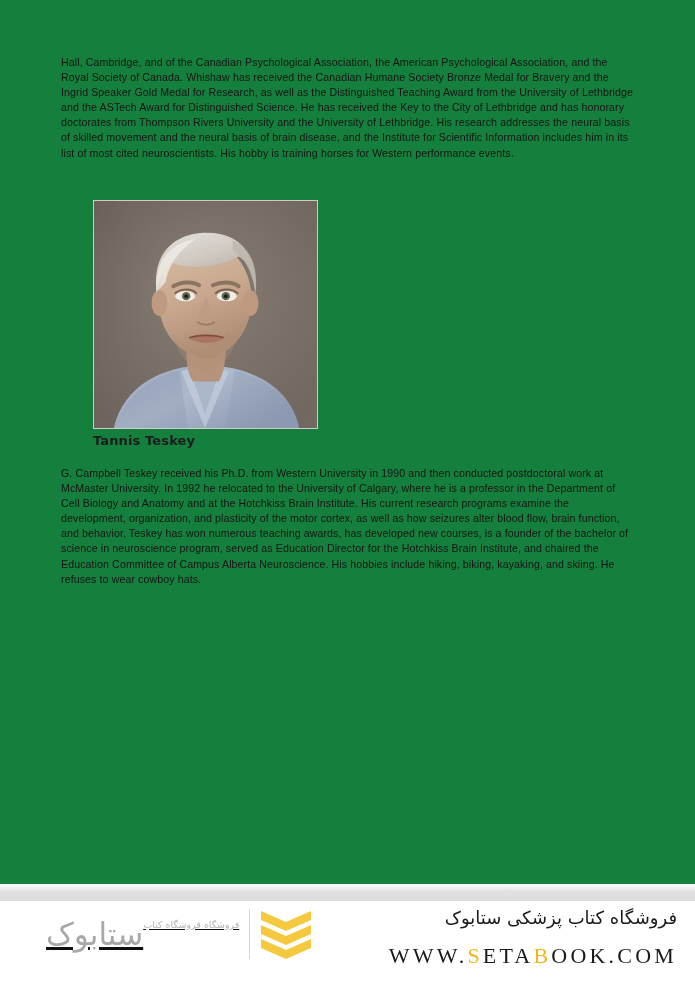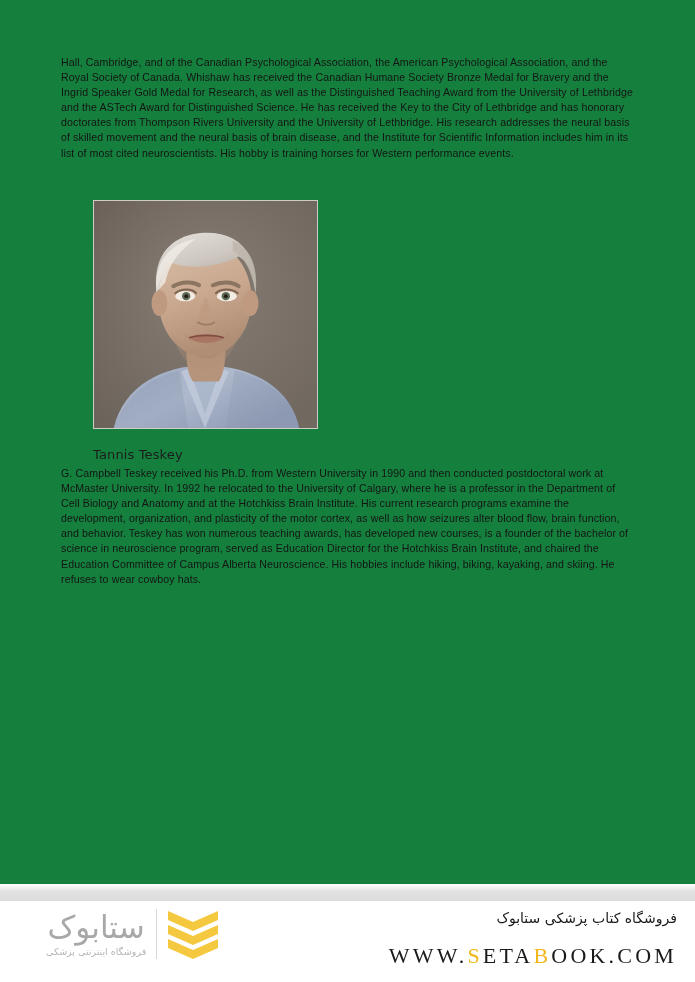--- a/index.html
+++ b/index.html
@@ -57,26 +57,26 @@
     position: relative;
     overflow: hidden;
     background: #6a6058;
     border: 1px solid #cfcbc6;
     box-sizing: border-box;
   }
 
   .photo svg { display: block; width: 100%; height: 100%; }
 
   .caption {
-    margin-top: 17px;
+    margin-top: 3px;
     font-size: 13px;
     line-height: 18px;
     color: #1c1c1c;
     font-family: "DejaVu Sans", sans-serif;
-    font-weight: 400;
+    font-weight: 700;
     letter-spacing: 0.01em;
   }
 
   
   .footer-band {
     position: absolute;
     left: 0;
     right: 0;
     top: 884px;
     height: 17px;
@@ -97,23 +97,24 @@
     position: absolute;
     left: 46px;
     top: 8px;
     display: flex;
     align-items: center;
     gap: 0px;
   }
 
   .logo-wordmark {
     display: flex;
-    flex-direction: column;
-    align-items: center;
+    flex-direction: row;
+    align-items: flex-start;
     padding-right: 10px;
+    text-decoration: underline;
   }
 
   .logo-ar {
     font-family: "DejaVu Sans", sans-serif;
     font-size: 31px;
     line-height: 34px;
     color: #a8a8a8;
     direction: rtl;
     letter-spacing: 0px;
     font-weight: 500;
@@ -143,21 +144,21 @@
   
   .brand {
     position: absolute;
     right: 18px;
     top: 6px;
     text-align: right;
   }
 
   .brand-ar {
     font-family: "DejaVu Sans", sans-serif;
-    font-size: 14px;
+    font-size: 18px;
     line-height: 22px;
     color: #1a1a1a;
     direction: rtl;
   }
 
   .brand-url {
     font-family: Liberation Serif, serif;
     font-size: 22px;
     line-height: 30px;
     letter-spacing: 3.2px;
@@ -257,21 +258,21 @@
     <p class="para"><span class="lead">G. Campbell Teskey</span><span> received his Ph.D. from Western University in 1990 and then conducted postdoctoral work at McMaster University. In 1992 he relocated to the University of Calgary, where he is a professor in the Department of Cell Biology and Anatomy and at the Hotchkiss Brain Institute. His current research programs examine the development, organization, and plasticity of the motor cortex, as well as how seizures alter blood flow, brain function, and behavior. Teskey has won numerous teaching awards, has developed new courses, is a founder of the bachelor of science in neuroscience program, served as Education Director for the Hotchkiss Brain Institute, and chaired the Education Committee of Campus Alberta Neuroscience. His hobbies include hiking, biking, kayaking, and skiing. He refuses to wear cowboy hats.</span></p>
   </div>
 
   <div class="footer-band"></div>
 
   <div class="footer">
 
     <div class="logo-block">
       <div class="logo-wordmark">
         <div class="logo-ar">ستابوک</div>
-        <div class="logo-ar-sub">فروشگاه اینترنتی پزشکی</div>
+        <div class="logo-ar-sub">فروشگاه فروشگاه کتاب</div>
       </div>
       <div class="logo-divider"></div>
       <svg class="chevrons" viewBox="0 0 54 50" aria-hidden="true">
         <path d="M2 2 L27 13 L52 2 L52 11 L27 22 L2 11 Z" fill="#f5c93f"></path>
         <path d="M2 16 L27 27 L52 16 L52 25 L27 36 L2 25 Z" fill="#f5c93f"></path>
         <path d="M2 30 L27 41 L52 30 L52 39 L27 50 L2 39 Z" fill="#f5c93f"></path>
       </svg>
     </div>
 
     <div class="brand">

